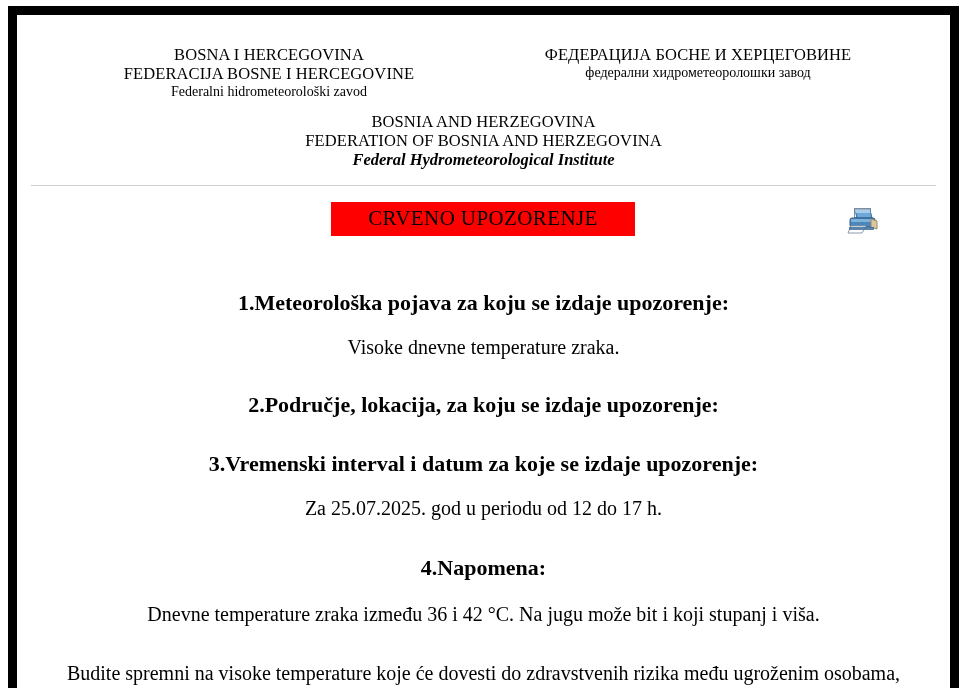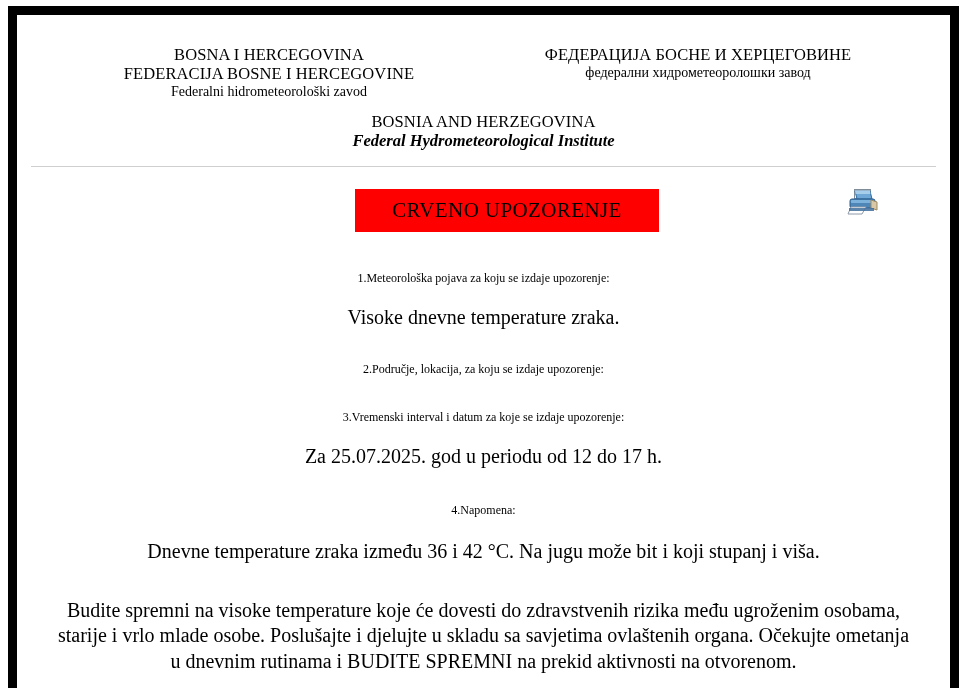--- a/index.html
+++ b/index.html
@@ -76,32 +76,31 @@
 
   
   .banner-row {
     position: relative;
     height: 60px;
     margin-top: 16px;
   }
   .alert-banner {
     position: absolute;
     left: 314px;
-    top: 6px;
+    top: 0;
     width: 304px;
-    height: 43px;
+    height: 34px;
     background: #ff0000;
     color: #000000;
     font-size: 21px;
     letter-spacing: 0.4px;
     display: flex;
     align-items: center;
     justify-content: center;
     cursor: pointer;
-    margin-left: 24px;
   }
   .print-button {
     position: absolute;
     left: 818px;
     top: 0px;
     width: 56px;
     height: 44px;
     display: flex;
     align-items: center;
     justify-content: center;
@@ -111,22 +110,22 @@
   }
 
   
   .sections {
     padding: 0 26px;
   }
   .section {
     text-align: center;
   }
   .section-heading {
-    font-weight: normal;
-    font-size: 12px;
+    font-weight: bold;
+    font-size: 22px;
     margin: 8px;
     padding: 0;
   }
   .section-body {
     font-size: 20px;
     margin: 0;
     padding: 0;
     line-height: 1.3;
   }
   .sec1 { margin-top: 28px; }
@@ -158,20 +157,21 @@
         <div class="org-line-3">Federalni hidrometeorološki zavod</div>
       </div>
       <div class="org-col">
         <div class="org-line-2">ФЕДЕРАЦИЈА БОСНЕ И ХЕРЦЕГОВИНЕ</div>
         <div class="org-line-3">федерални хидрометеоролошки завод</div>
       </div>
     </div>
 
     <div class="org-headers-en">
       <div class="org-line-1">BOSNIA AND HERZEGOVINA</div>
+      <div class="org-line-2">FEDERATION OF BOSNIA AND HERZEGOVINA</div>
       <div class="org-line-3">Federal Hydrometeorological Institute</div>
     </div>
 
     <hr class="divider">
 
     <div class="banner-row">
       <div class="alert-banner">CRVENO UPOZORENJE</div>
       <div class="print-button">
         <span>
           <svg width="34" height="30" viewBox="0 0 34 30" aria-hidden="true">

